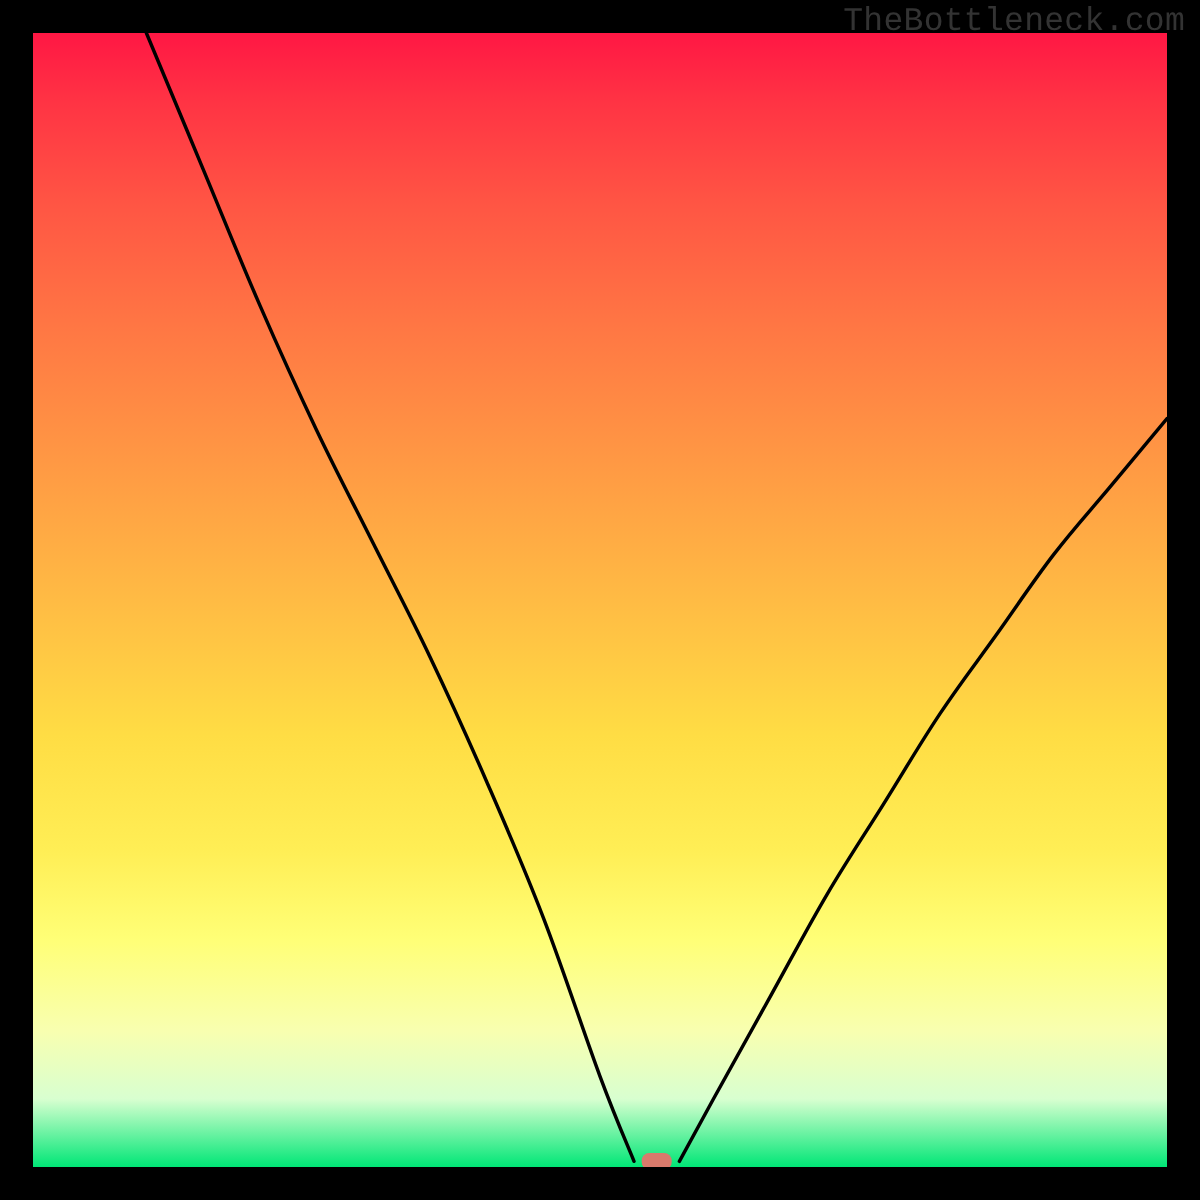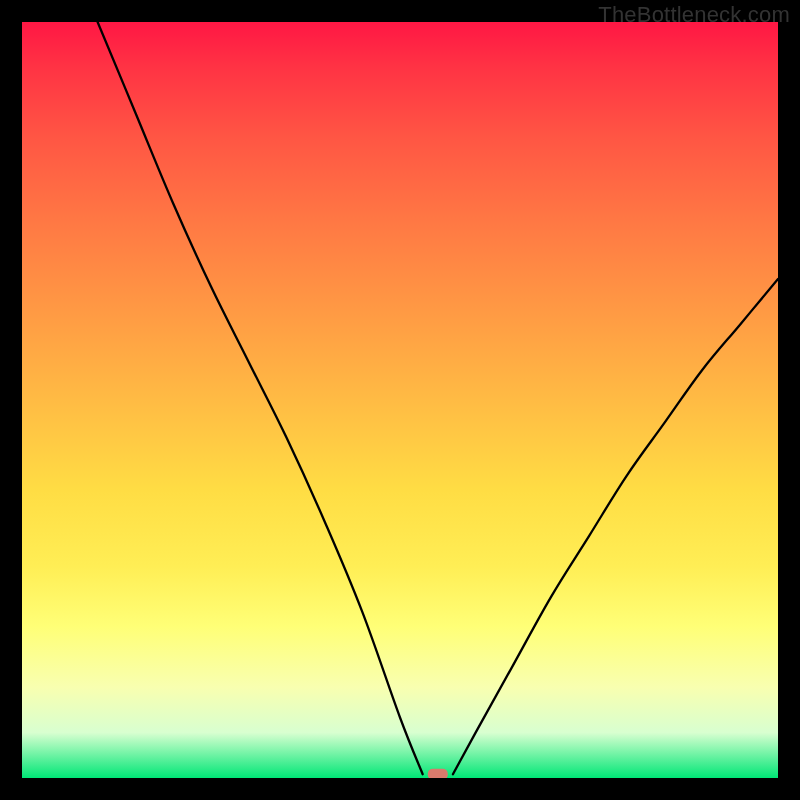--- a/index.html
+++ b/index.html
@@ -2,20 +2,21 @@
 <html><head>
 <meta charset="utf-8">
 <style>
   * { margin: 0; padding: 0; box-sizing: border-box; }
   body { width: 800px; height: 800px; overflow: hidden; font-family: Arial, sans-serif; }
   .frame {
     width: 800px;
     height: 800px;
     background: #000;
     position: relative;
+    font-family: Liberation Mono, monospace;
   }
   .watermark {
     position: absolute;
     top: 2px;
     right: 10px;
     color: #333;
     font-size: 22px;
     font-weight: 500;
     letter-spacing: 0.2px;
     z-index: 3;

